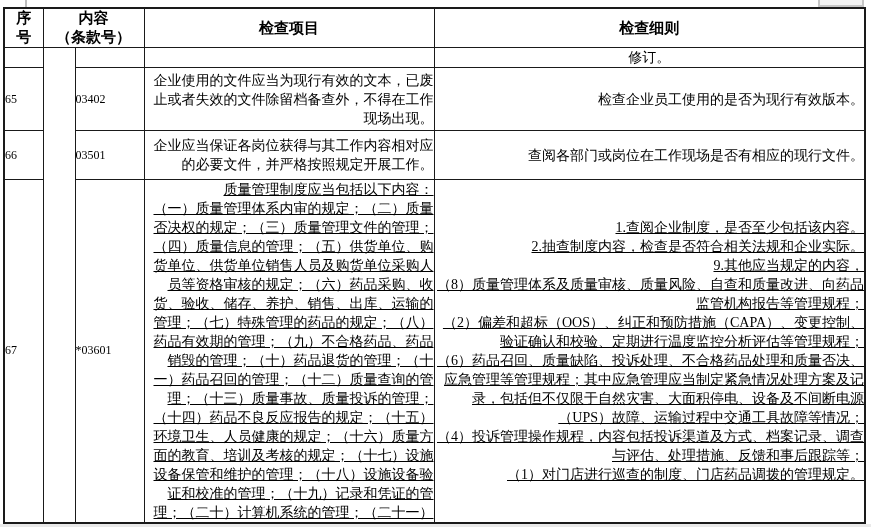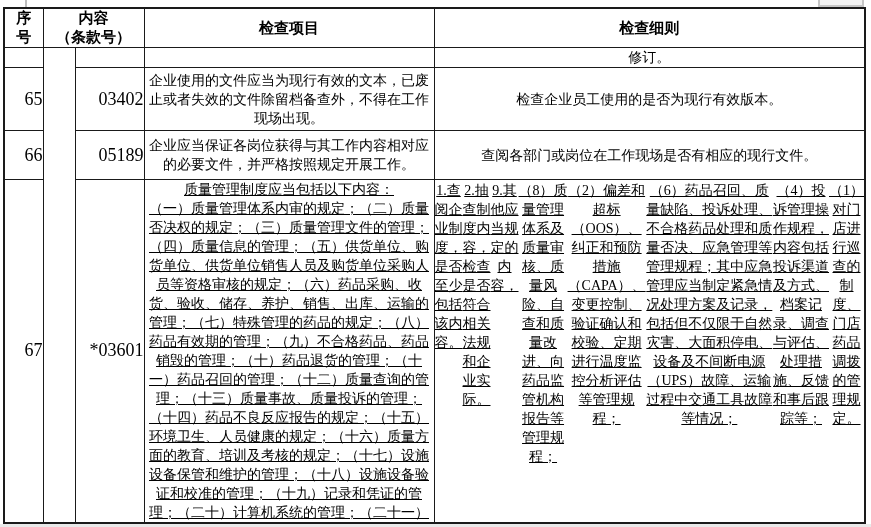--- a/index.html
+++ b/index.html
@@ -62,47 +62,47 @@
     line-height: 19px;
     white-space: pre-line;
   }
   tr.h-header  { height: 38px; }
   tr.h-carry   { height: 20px; }
   tr.h-r65     { height: 63px; }
   tr.h-r66     { height: 49px; }
   tr.h-r67     { height: 343px; }
 
   .cell-num {
-    text-align: right;
-    font-size: 18px;
+    text-align: left;
+    font-size: 12px;
     margin-left: 32px;
   }
   .cell-text {
     font-size: 14px;
     line-height: 19px;
-    text-align: center;
+    text-align: right;
     padding: 2px 5px;
   }
   .cell-carry {
     font-size: 14px;
     line-height: 17px;
     text-align: center;
     padding: 0 5px;
     vertical-align: middle;
   }
   td.v-top { vertical-align: top; }
 
   .clip-67 {
     height: 340px;
     overflow: hidden;
     text-decoration: underline;
   }
   .clip-67.center {
     display: flex;
-    flex-direction: row;
+    flex-direction: column;
     justify-content: center;
   }
   .detail-line { display: block; }
 </style>
 </head>
 <body>
 
 <div class="top-left-stub"></div>
 <div class="top-right-widget"></div>
 
@@ -135,21 +135,21 @@
 
   <tr class="h-r65">
     <td class="cell-num">65</td>
     <td class="cell-num">03402</td>
     <td class="cell-text">企业使用的文件应当为现行有效的文本，已废止或者失效的文件除留档备查外，不得在工作现场出现。</td>
     <td class="cell-text">检查企业员工使用的是否为现行有效版本。</td>
   </tr>
 
   <tr class="h-r66">
     <td class="cell-num">66</td>
-    <td class="cell-num">05189</td>
+    <td class="cell-num">03501</td>
     <td class="cell-text">企业应当保证各岗位获得与其工作内容相对应的必要文件，并严格按照规定开展工作。</td>
     <td class="cell-text">查阅各部门或岗位在工作现场是否有相应的现行文件。</td>
   </tr>
 
   <tr class="h-r67">
     <td class="cell-num">67</td>
     <td class="cell-num">*03601</td>
     <td class="cell-text v-top">
       <div class="clip-67">
         <div>质量管理制度应当包括以下内容：</div>

